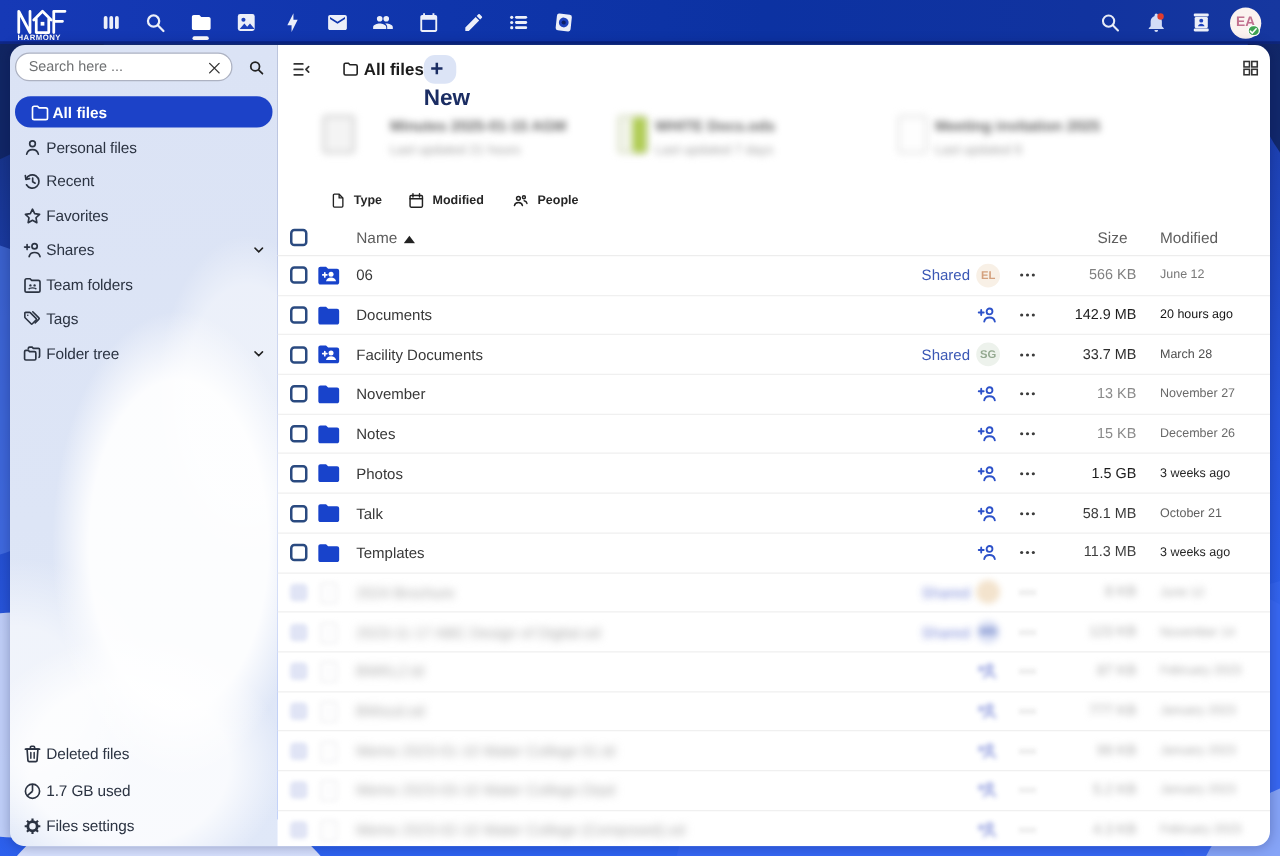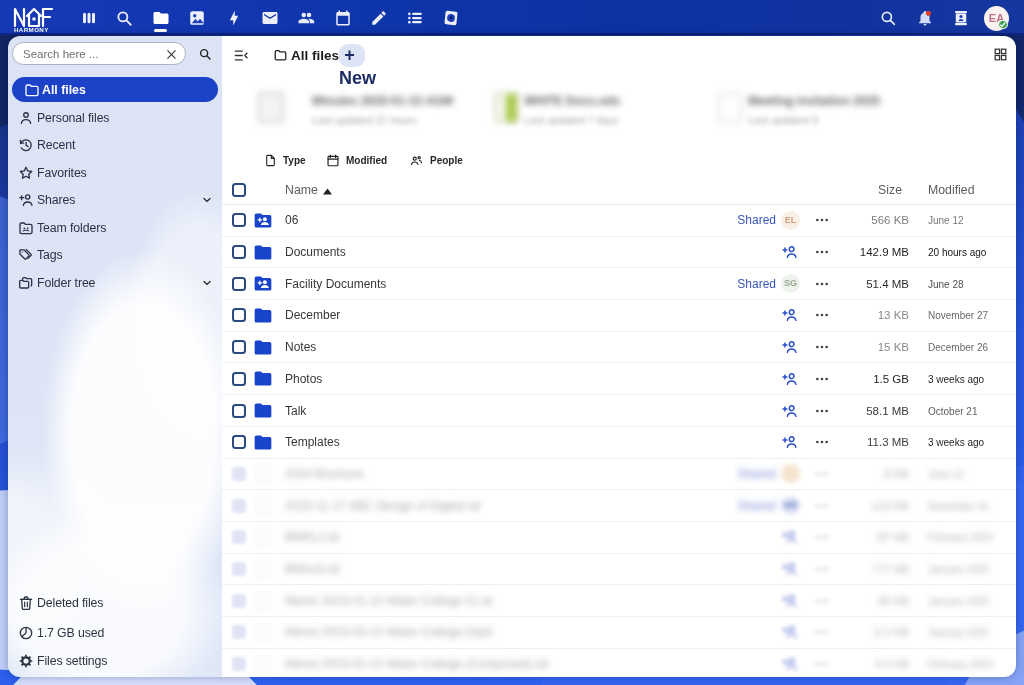--- a/index.html
+++ b/index.html
@@ -370,29 +370,29 @@
             <path d="M6.2 9.3h4M8.2 7.3v4" stroke="#fff" stroke-width="1.6" stroke-linecap="round"></path>
           </svg>
           <span class="fname">Facility Documents</span>
           <span class="shared-lbl">Shared</span>
           <span class="av" style="background:#edf2ec;color:#93a88f">SG</span>
           <svg class="dots" viewBox="0 0 24 24" fill="#3c3c3c">
             <circle cx="5" cy="12" r="1.9"></circle>
             <circle cx="12" cy="12" r="1.9"></circle>
             <circle cx="19" cy="12" r="1.9"></circle>
           </svg>
-          <span class="fsize" style="color:#2e2e2e">51.4 MB</span>
-          <span class="fdate" style="color:#4f4f4f">June 28</span>
+          <span class="fsize" style="color:#2e2e2e">33.7 MB</span>
+          <span class="fdate" style="color:#4f4f4f">March 28</span>
         </div>
 <div class="row" style="top:95.1px">
           <span class="cb"></span>
           <svg class="abs" style="left:31px;top:50%;margin-top:-8.5px;width:20px;height:17px" viewBox="0 0 24 20" fill="#1843cb">
             <path d="M2 3.5c0-1.1.9-2 2-2h5.4l2 2H20c1.1 0 2 .9 2 2v11c0 1.1-.9 2-2 2H4c-1.1 0-2-.9-2-2v-13z"></path>
           </svg>
-          <span class="fname">December</span>
+          <span class="fname">November</span>
           <svg class="abs sic" style="left:559px;top:50%;margin-top:-9px;width:17px;height:18px" viewBox="0 0 24 24" fill="none" stroke="#2c51c9" stroke-width="2.1">
             <circle cx="15" cy="8" r="3.3"></circle>
             <path d="M9 19.5c.5-3 2.8-4.7 6-4.7s5.5 1.7 6 4.7" stroke-linecap="round"></path>
             <path d="M2.8 9.2h5.6M5.6 6.4V12" stroke-linecap="round"></path>
           </svg>
           <svg class="dots" viewBox="0 0 24 24" fill="#3c3c3c">
             <circle cx="5" cy="12" r="1.9"></circle>
             <circle cx="12" cy="12" r="1.9"></circle>
             <circle cx="19" cy="12" r="1.9"></circle>
           </svg>

